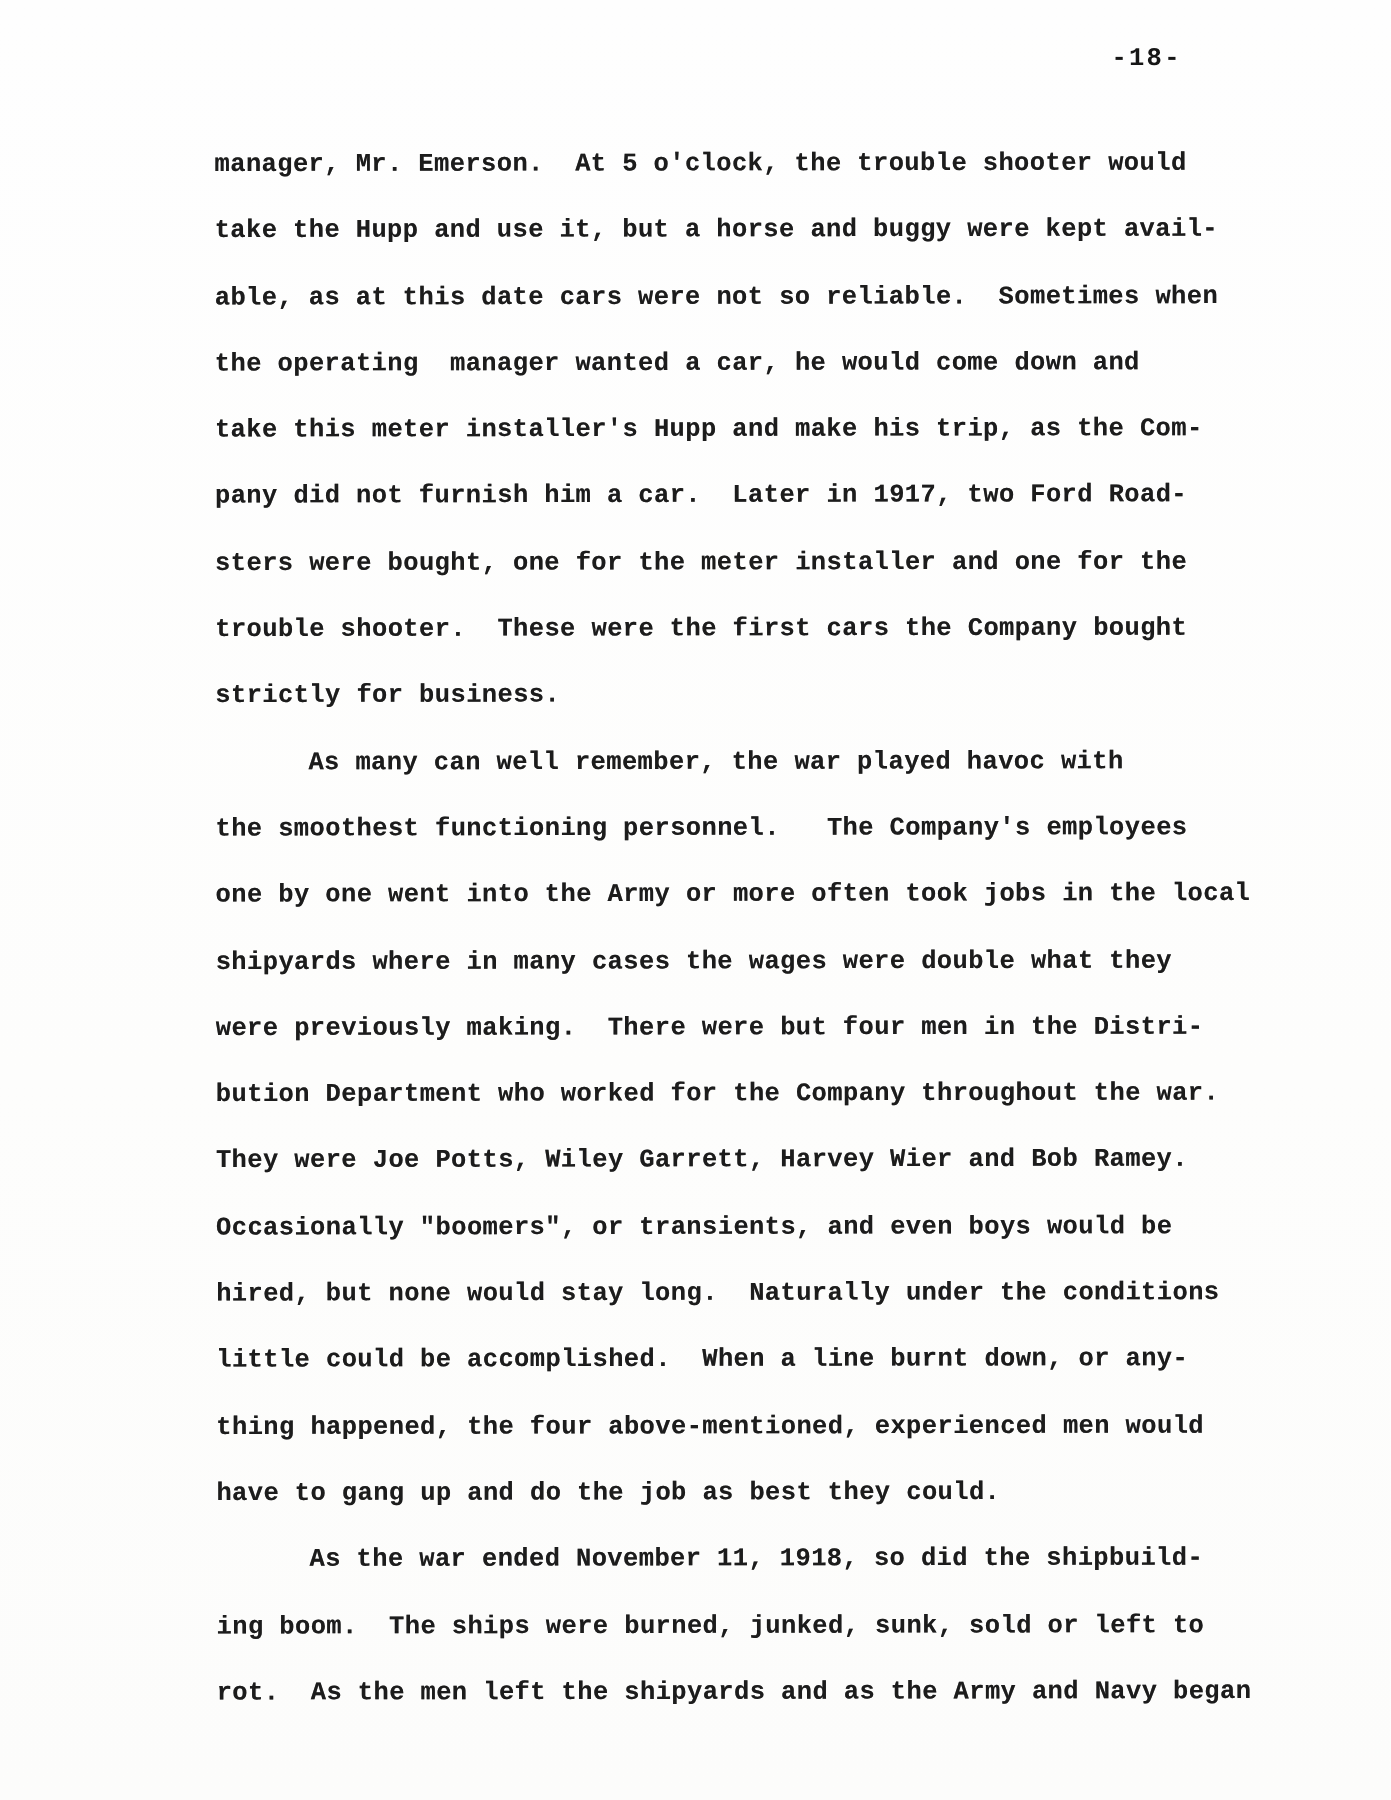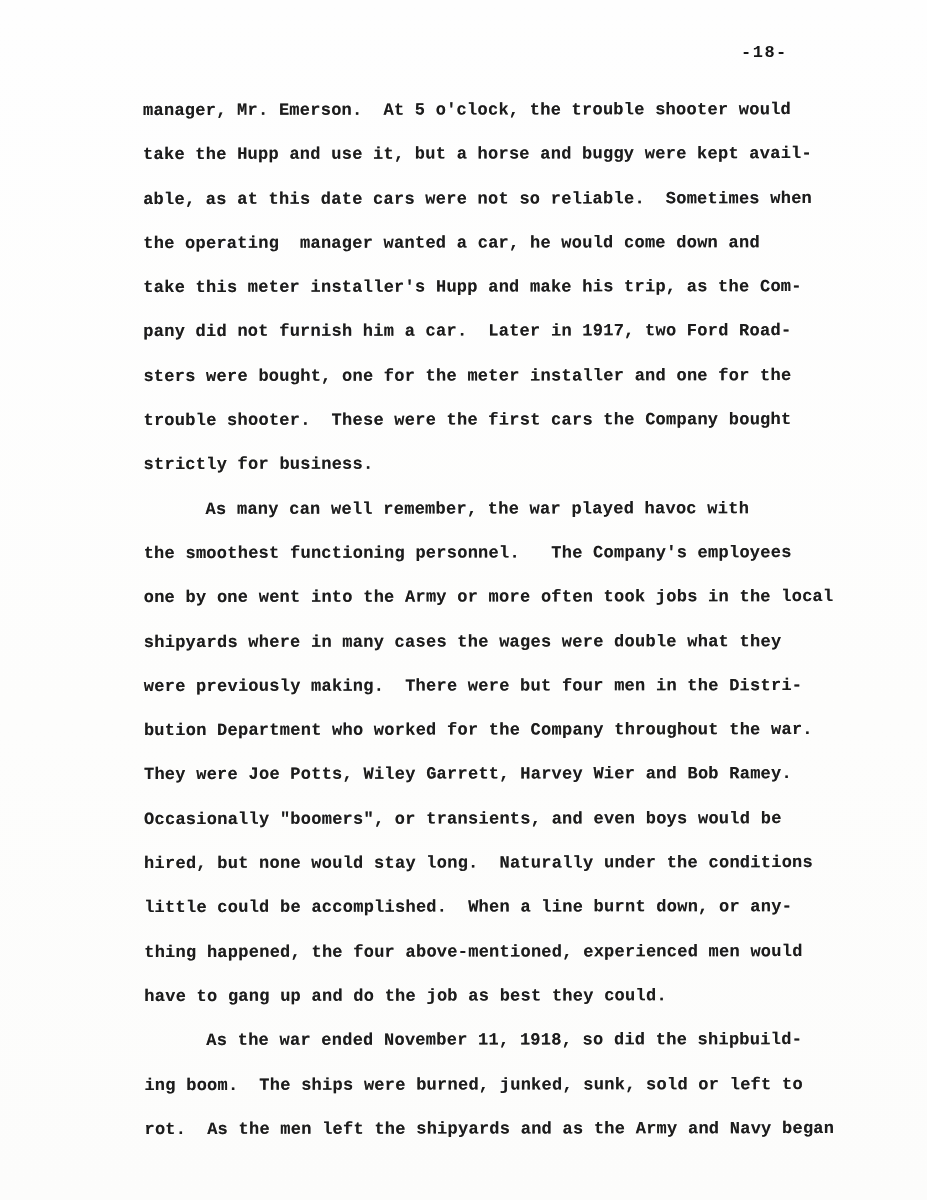--- a/index.html
+++ b/index.html
@@ -11,21 +11,21 @@
   }
   .page {
     position: relative;
     width: 927px;
     height: 1200px;
     background: linear-gradient(180deg, #fefefe 0%, #fdfdfc 60%, #fcfcfb 100%);
     color: #1e1e1e;
   }
   .page-number {
     position: absolute;
-    top: 43px;
+    top: 30px;
     left: 741px;
     font-size: 17px;
     font-weight: bold;
     letter-spacing: 1.5px;
     color: #161616;
   }
   .text-block {
     position: absolute;
     top: 89px;
     left: 143px;

